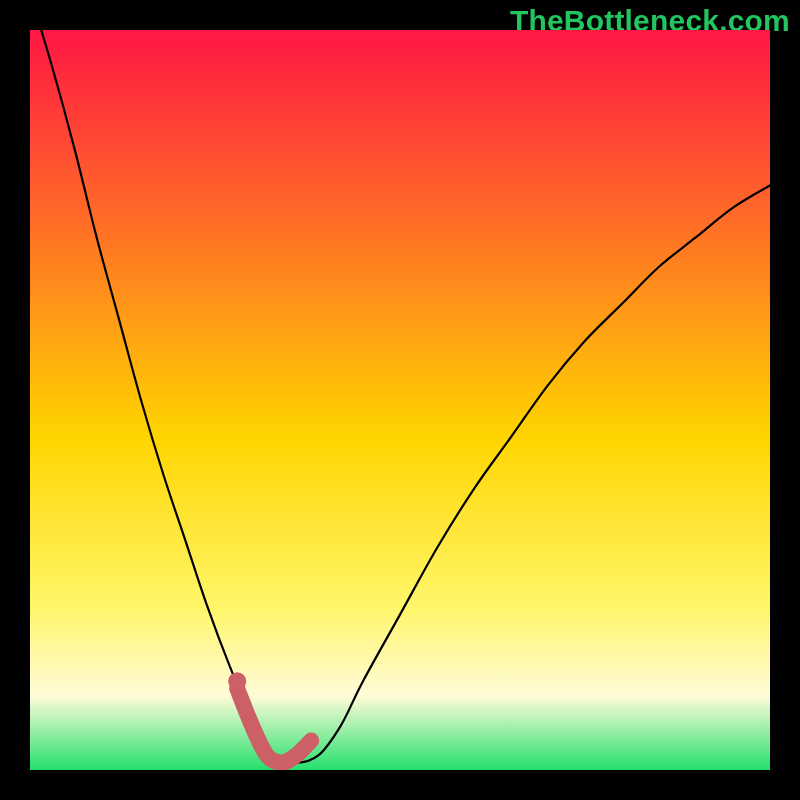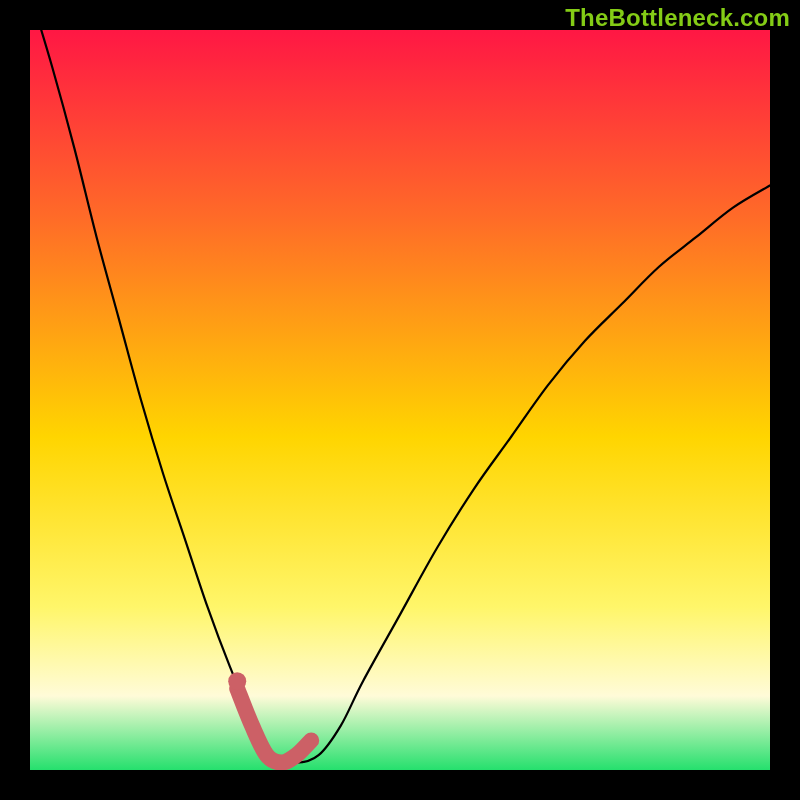--- a/index.html
+++ b/index.html
@@ -24,23 +24,23 @@
     top: 30px;
     width: 740px;
     height: 740px;
     overflow: hidden;
   }
   .watermark {
     position: absolute;
     top: 4px;
     right: 10px;
     font-family: Arial, Helvetica, sans-serif;
-    font-size: 24px;
+    font-size: 30px;
     font-weight: 600;
-    color: #84cc16;
+    color: #22c55e;
     letter-spacing: 0.2px;
     margin-left: 44px;
   }
   svg {
     display: block;
   }
 </style>
 </head>
 <body>
 

